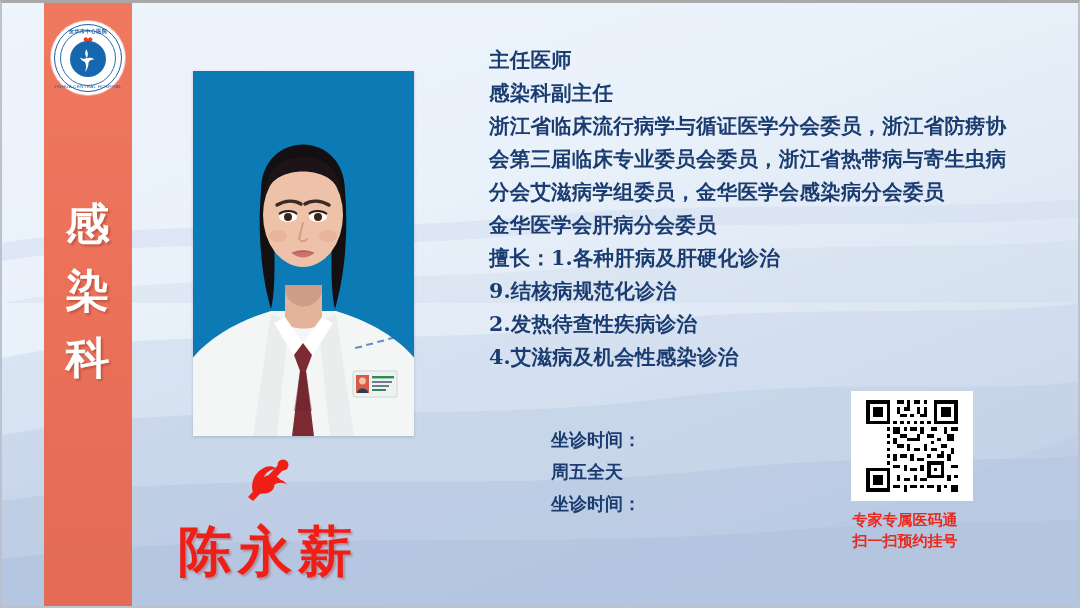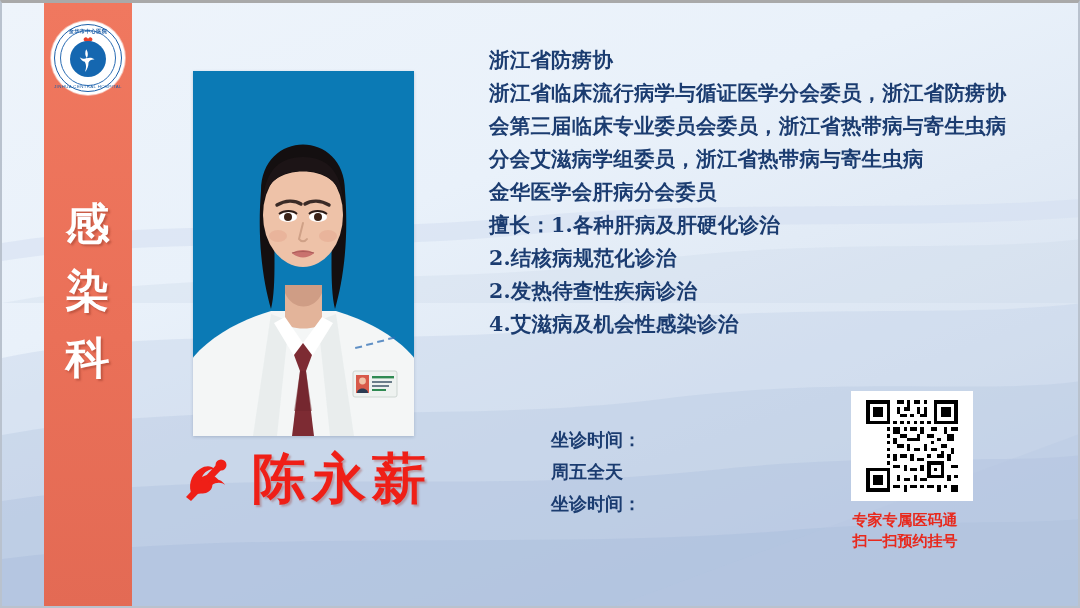--- a/index.html
+++ b/index.html
@@ -77,21 +77,21 @@
   .portrait{
     position:absolute;left:191px;top:68px;width:221px;height:365px;
     background:#0b7ab5;overflow:hidden;z-index:3;
     box-shadow:0 1px 3px rgba(40,60,90,.22);
   }
   .portrait svg{display:block;width:221px;height:365px;}
 
   
   .namerow{
     position:absolute;left:176px;top:448px;z-index:5;
-    display:flex;align-items:center;gap:18px;
+    display:flex;align-items:center;gap:18px;flex-direction:column;
   }
   .cpc{width:56px;height:56px;flex:none;}
   .docname{
     color:#ef1f17;font-weight:bold;font-size:54px;line-height:1;
     letter-spacing:6px;
     text-shadow:2px 2px 2px rgba(150,30,20,.30);
     font-family:"DejaVu Sans","Liberation Sans",sans-serif;
   }
 
   
@@ -236,27 +236,28 @@
     <svg class="cpc" viewBox="0 0 56 56">
       <path d="M14,44 C10,36 12,24 22,18 C28,14 34,15 36,18 C31,18 26,21 24,26 C30,22 38,24 41,30 L33,30 C36,34 34,40 28,42 C24,43 18,42 14,44 Z" fill="#ef1f17"></path>
       <path d="M8,46 L40,12 L45,17 L13,50 Z" fill="#ef1f17"></path>
       <circle cx="43" cy="14" r="5.5" fill="#ef1f17"></circle>
       <path d="M30,31 C36,26 44,28 47,34 C44,31 38,31 34,34 Z" fill="#ef1f17"></path>
     </svg>
     <div class="docname">陈永薪</div>
   </div>
 
   <div class="creds">
-    <p>浙江省防痨协</p>
+    <p>主任医师</p>
+    <p>感染科副主任</p>
     <p>浙江省临床流行病学与循证医学分会委员，浙江省防痨协</p>
     <p>会第三届临床专业委员会委员，浙江省热带病与寄生虫病</p>
-    <p>分会艾滋病学组委员，浙江省热带病与寄生虫病</p>
+    <p>分会艾滋病学组委员，金华医学会感染病分会委员</p>
     <p>金华医学会肝病分会委员</p>
     <p>擅长：1.各种肝病及肝硬化诊治</p>
-    <p>2.结核病规范化诊治</p>
+    <p>9.结核病规范化诊治</p>
     <p>2.发热待查性疾病诊治</p>
     <p>4.艾滋病及机会性感染诊治</p>
   </div>
 
   <div class="schedule">
     <p>坐诊时间：</p>
     <p>周五全天</p>
     <p>坐诊时间：</p>
   </div>
 

